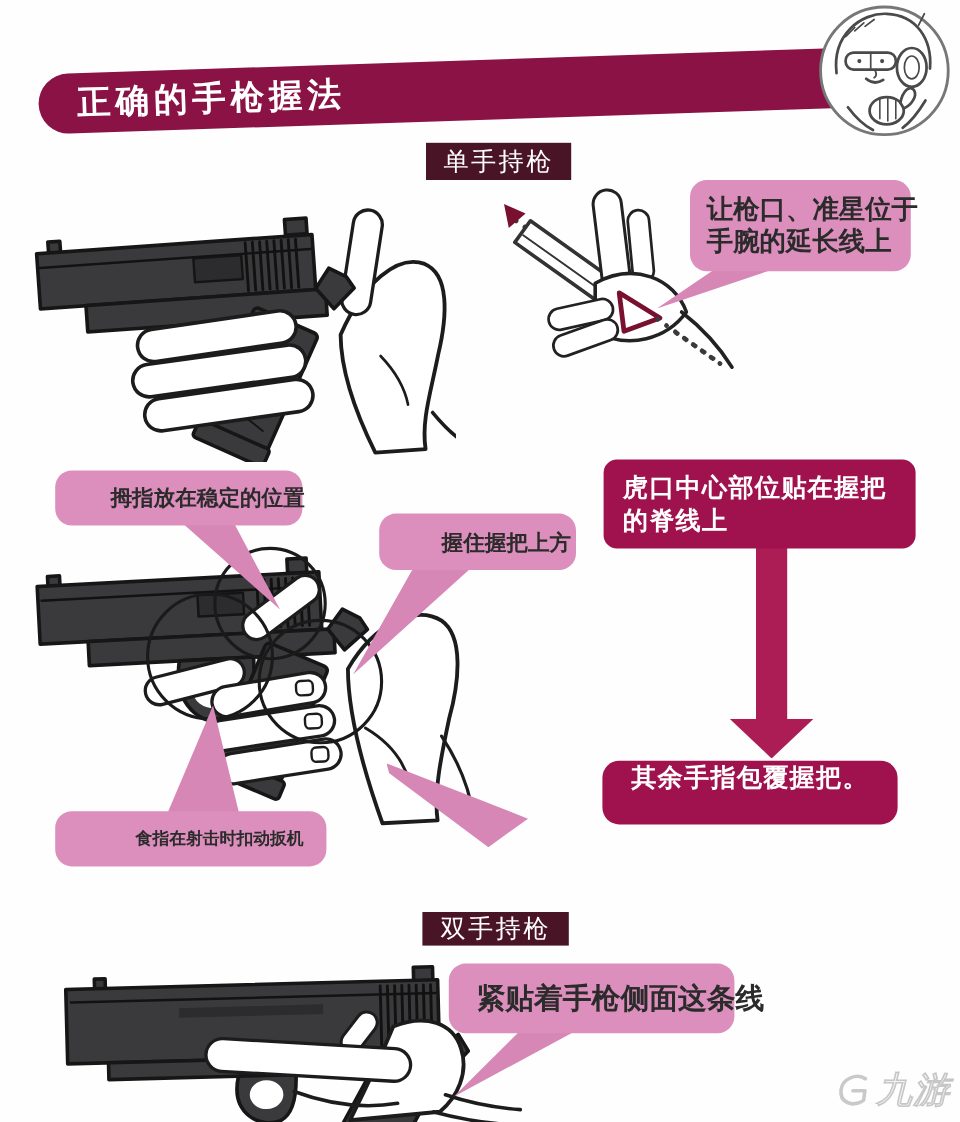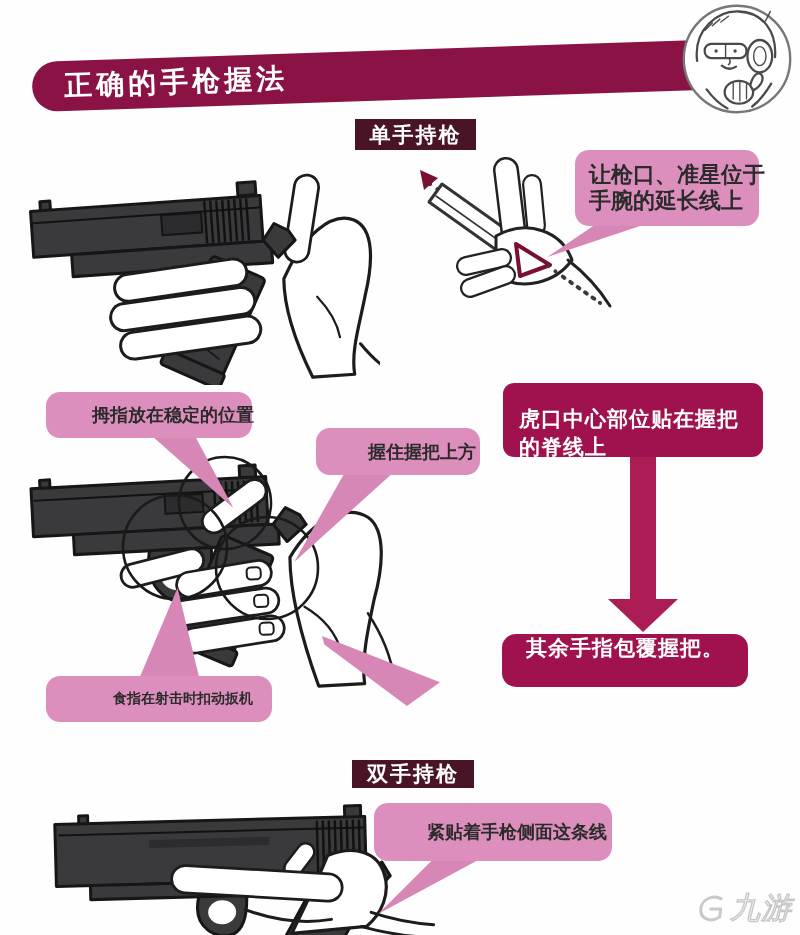--- a/index.html
+++ b/index.html
@@ -21,56 +21,56 @@
     padding-left:32px; white-space:nowrap;
   }
 
   
   .mascot {
     position:absolute; left:680px; top:2px; width:114px; height:114px; z-index:2;
   }
 
   
   .sec-header {
-    position:absolute; background:#4A1427; color:#fff; font-weight:bold;
+    position:absolute; background:#4A1427; color:#fff; font-weight:normal;
     font-size:21px; letter-spacing:2px; display:flex; align-items:center;
     justify-content:center; z-index:3;
   }
   .sec-one { left:355px; top:119px; width:121px; height:31px; }
   .sec-two { left:352px; top:760px; width:122px; height:28px; }
 
   
   .bubble {
     position:absolute; background:#DC8FBC; border-radius:14px; color:#2b2b2b;
     font-weight:bold; z-index:4; display:flex; flex-direction:column;
     align-items:center; justify-content:center; text-align:center;padding-left:48px;
   }
   .bubble .ln { white-space:nowrap; }
   .b-align { left:575px; top:150px; width:184px; height:76px; font-size:22px; line-height:26px; align-items:flex-start; padding-left:14px; text-align:left; }
   .b-thumb { left:46px;  top:392px; width:206px; height:46px; font-size:18px; }
   .b-griptop { left:316px; top:428px; width:164px; height:47px; font-size:18px; }
   .b-index { left:46px;  top:676px; width:226px; height:46px; font-size:14px; }
-  .b-side { left:374px; top:803px; width:238px; height:58px; font-size:18px; }
+  .b-side { left:374px; top:803px; width:238px; height:58px; font-size:24px; }
 
   
   .tail { position:absolute; background:#D687B5; z-index:3; }
   .t-align  { left:540px; top:221px; width:106px; height:36px; clip-path:polygon(57% 0, 100% 8%, 7% 100%); }
   .t-thumb  { left:148px; top:434px; width:88px;  height:74px; clip-path:polygon(2% 0, 54% 4%, 97% 100%); }
   .t-griptop{ left:290px; top:472px; width:106px; height:90px; clip-path:polygon(52% 0, 98% 0, 4% 100%); }
   .t-index  { left:134px; top:588px; width:68px;  height:90px; clip-path:polygon(64% 0, 96% 100%, 8% 100%); }
   .t-beam   { left:322px; top:636px; width:118px; height:70px; clip-path:polygon(0 0, 100% 66%, 72% 100%, 2% 12%); }
   .t-side   { left:376px; top:856px; width:104px; height:58px; clip-path:polygon(58% 0, 100% 5%, 2% 100%); }
 
   
   .dbox {
     position:absolute; background:#A0124D; color:#fff; font-weight:bold;
     border-radius:11px; z-index:4;
   }
   .d-web { left:503px; top:383px; width:260px; height:74px; font-size:21px;
-           line-height:28px; padding:22px 0 0 16px; letter-spacing:1px; }
+           line-height:28px; padding:10px 0 0 16px; letter-spacing:1px; }
   .d-wrap { left:502px; top:634px; width:246px; height:53px; font-size:21px;
             display:flex; justify-content:center; letter-spacing:1px; border-radius:14px; }
 
   
   .arrow-stem { position:absolute; left:630px; top:456px; width:26px; height:146px; background:#AC1C55; z-index:3; }
   .arrow-head { position:absolute; left:608px; top:599px; width:70px; height:33px; background:#AC1C55;
                 clip-path:polygon(0 0, 100% 0, 50% 100%); z-index:3; }
 
   
   .illo { position:absolute; z-index:2; }

